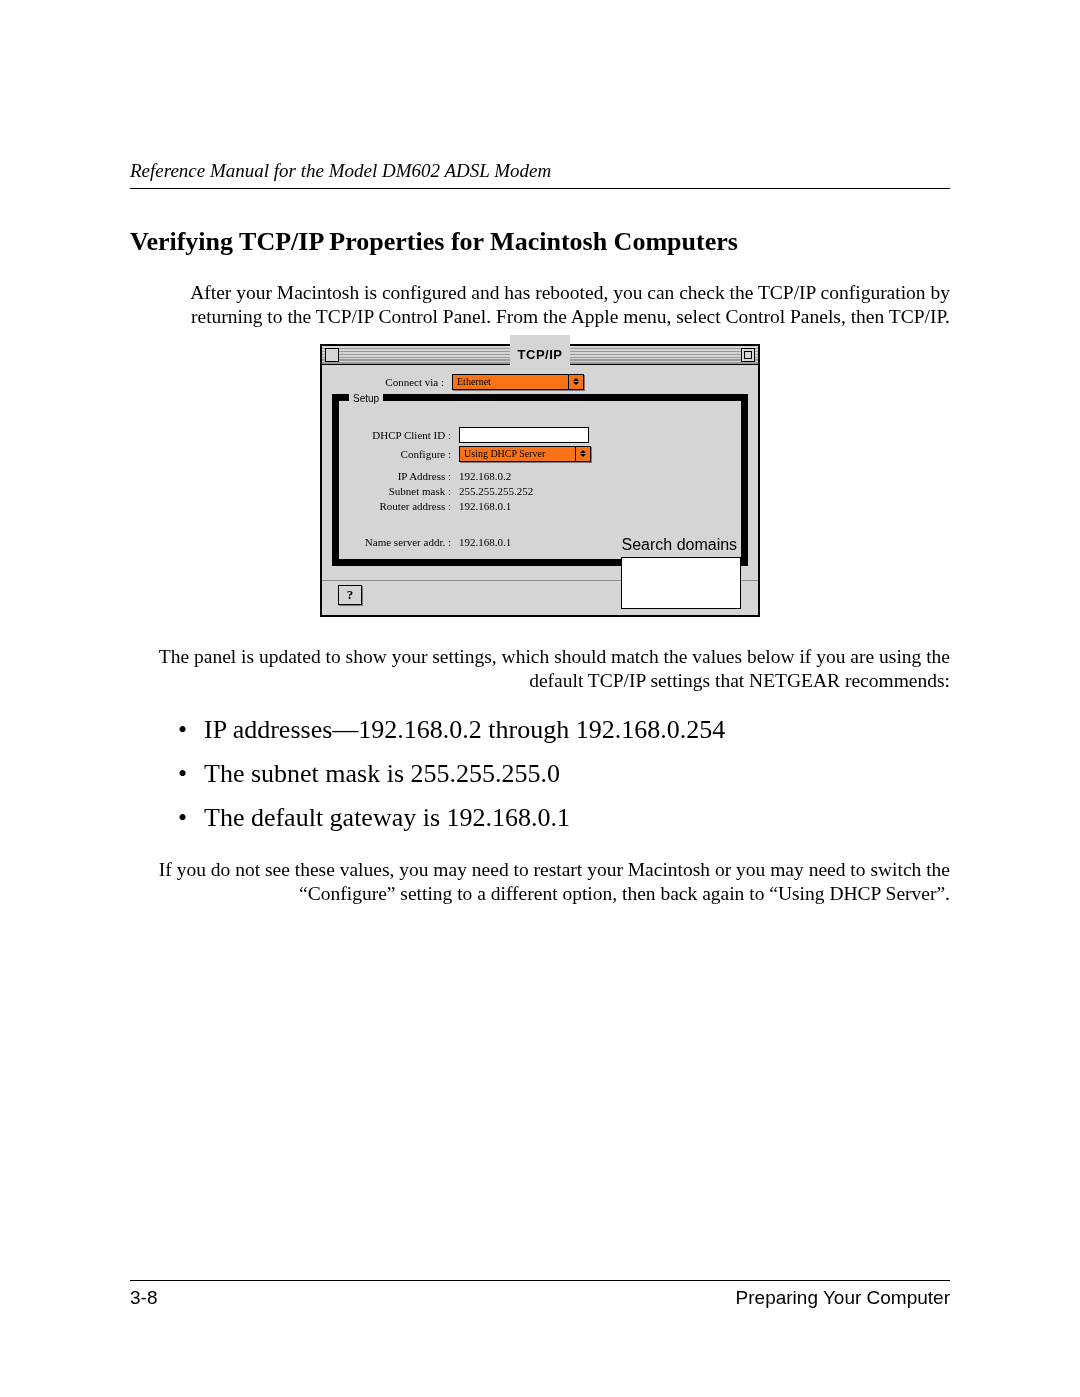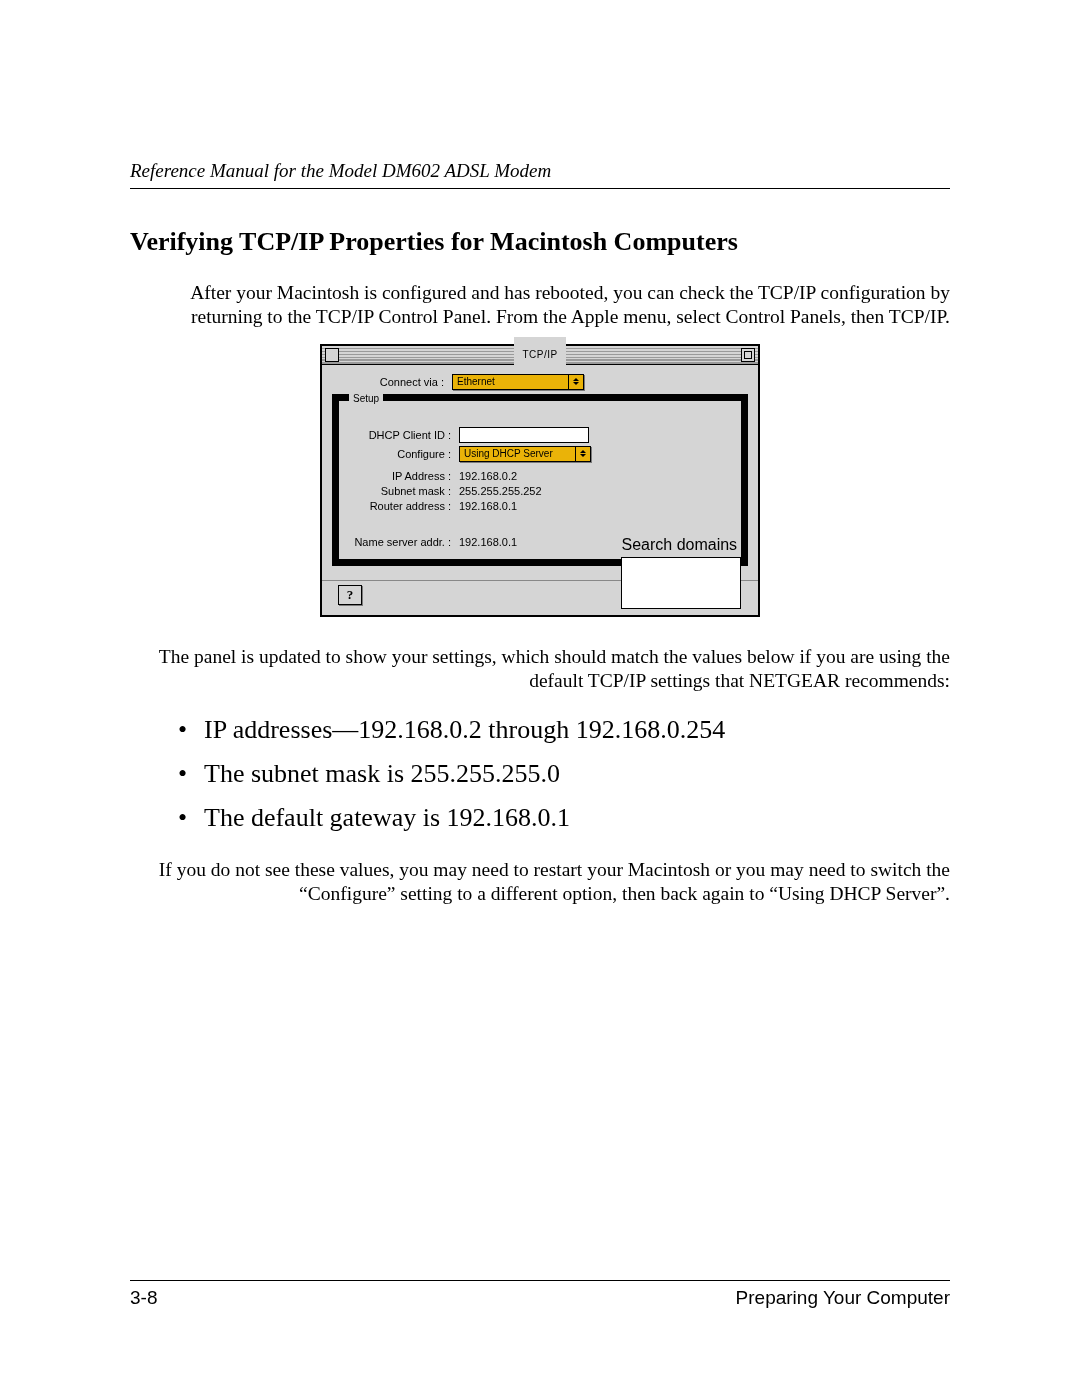--- a/index.html
+++ b/index.html
@@ -95,44 +95,45 @@
   .mac-titlebar .box-right::after{
     content:"";
     position:absolute;
     left:2px; top:2px;
     width:6px; height:6px;
     border:1px solid #000;
   }
   .mac-titlebar .title {
     background: #d5d5d5;
     padding: 12px 8px;
-    font-weight: normal;
+    font-weight: bold;
     letter-spacing: .5px;
-    font-size: 10px;
+    font-size: 13px;
   }
   .mac-body {
     padding: 6px 10px 8px 10px;
   }
   .row {
     display: flex;
     align-items: center;
     margin: 3px 0;
+    font-family: Liberation Serif, serif;
   }
   .row .lbl {
     width: 112px;
     text-align: right;
     padding-right: 8px;
     white-space: nowrap;
   }
   .mac-select {
     display: inline-flex;
     align-items: center;
     height: 16px;
     border: 1px solid #000;
-    background: #eab308;
+    background: #f97316;
     box-shadow: 1px 1px 0 #7a7a7a;
     padding: 0 4px;
     width: 132px;
     box-sizing: border-box;
     font-size: 10px;
     position: relative;
     cursor: default;
     text-align: center;
   }
   .mac-select .arrows {

